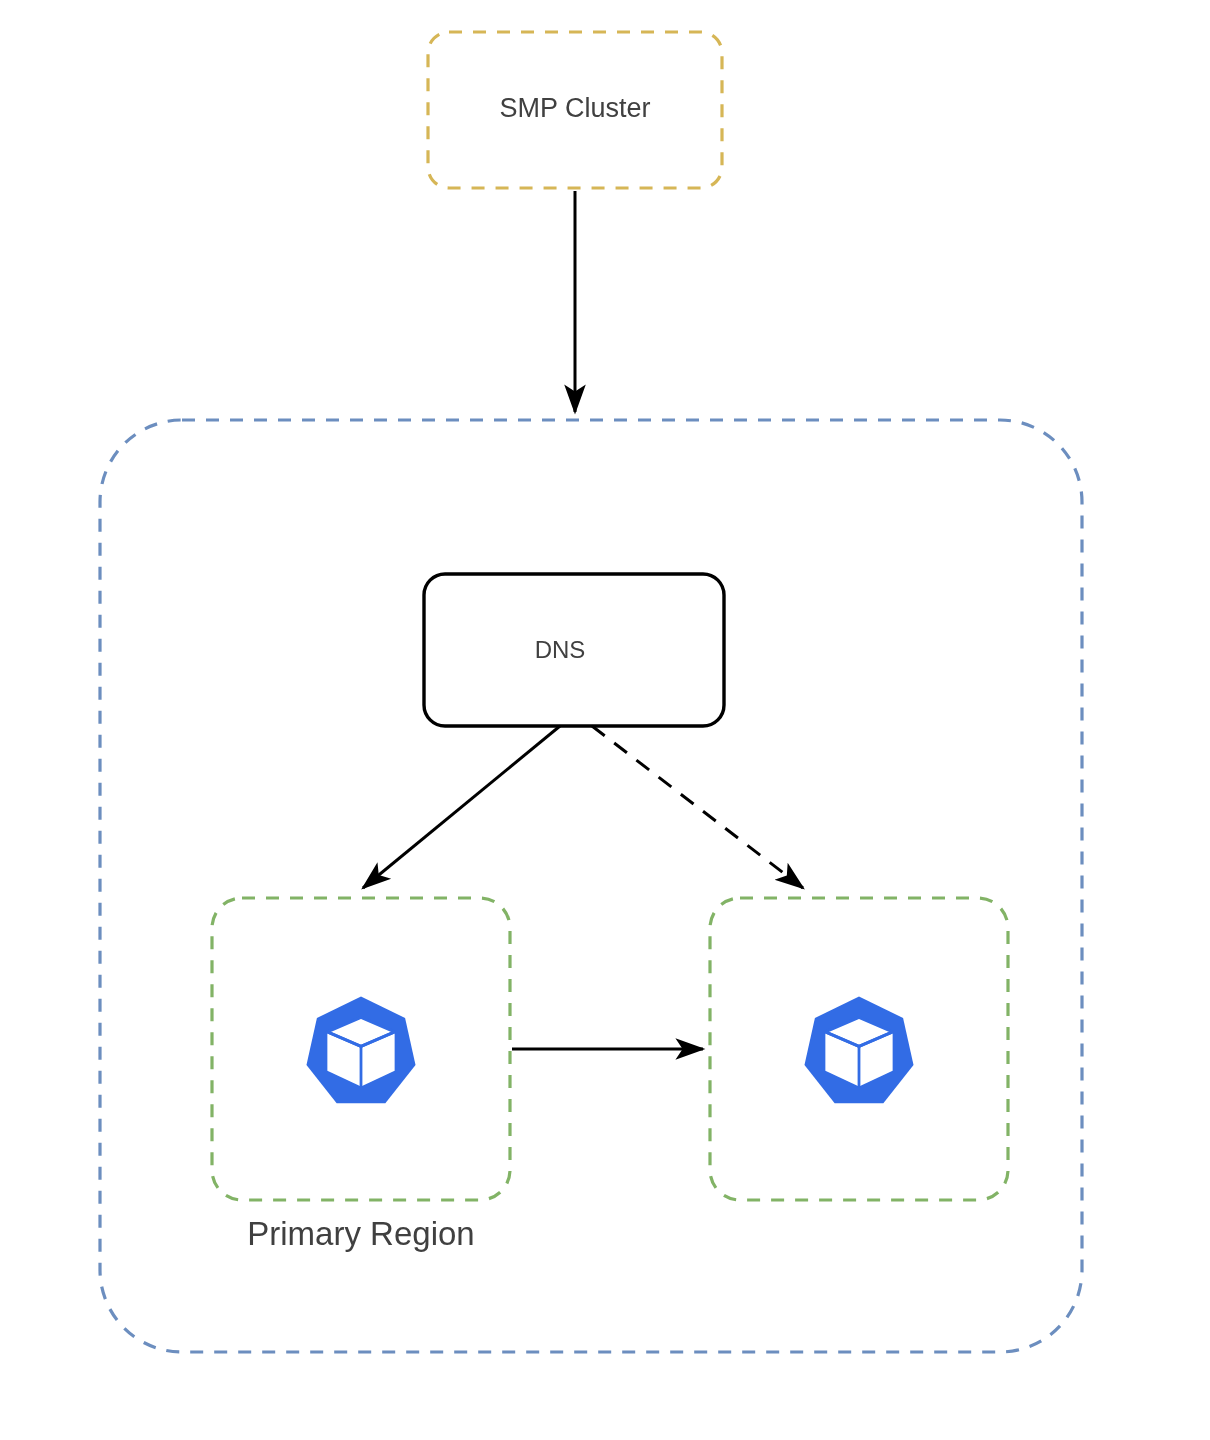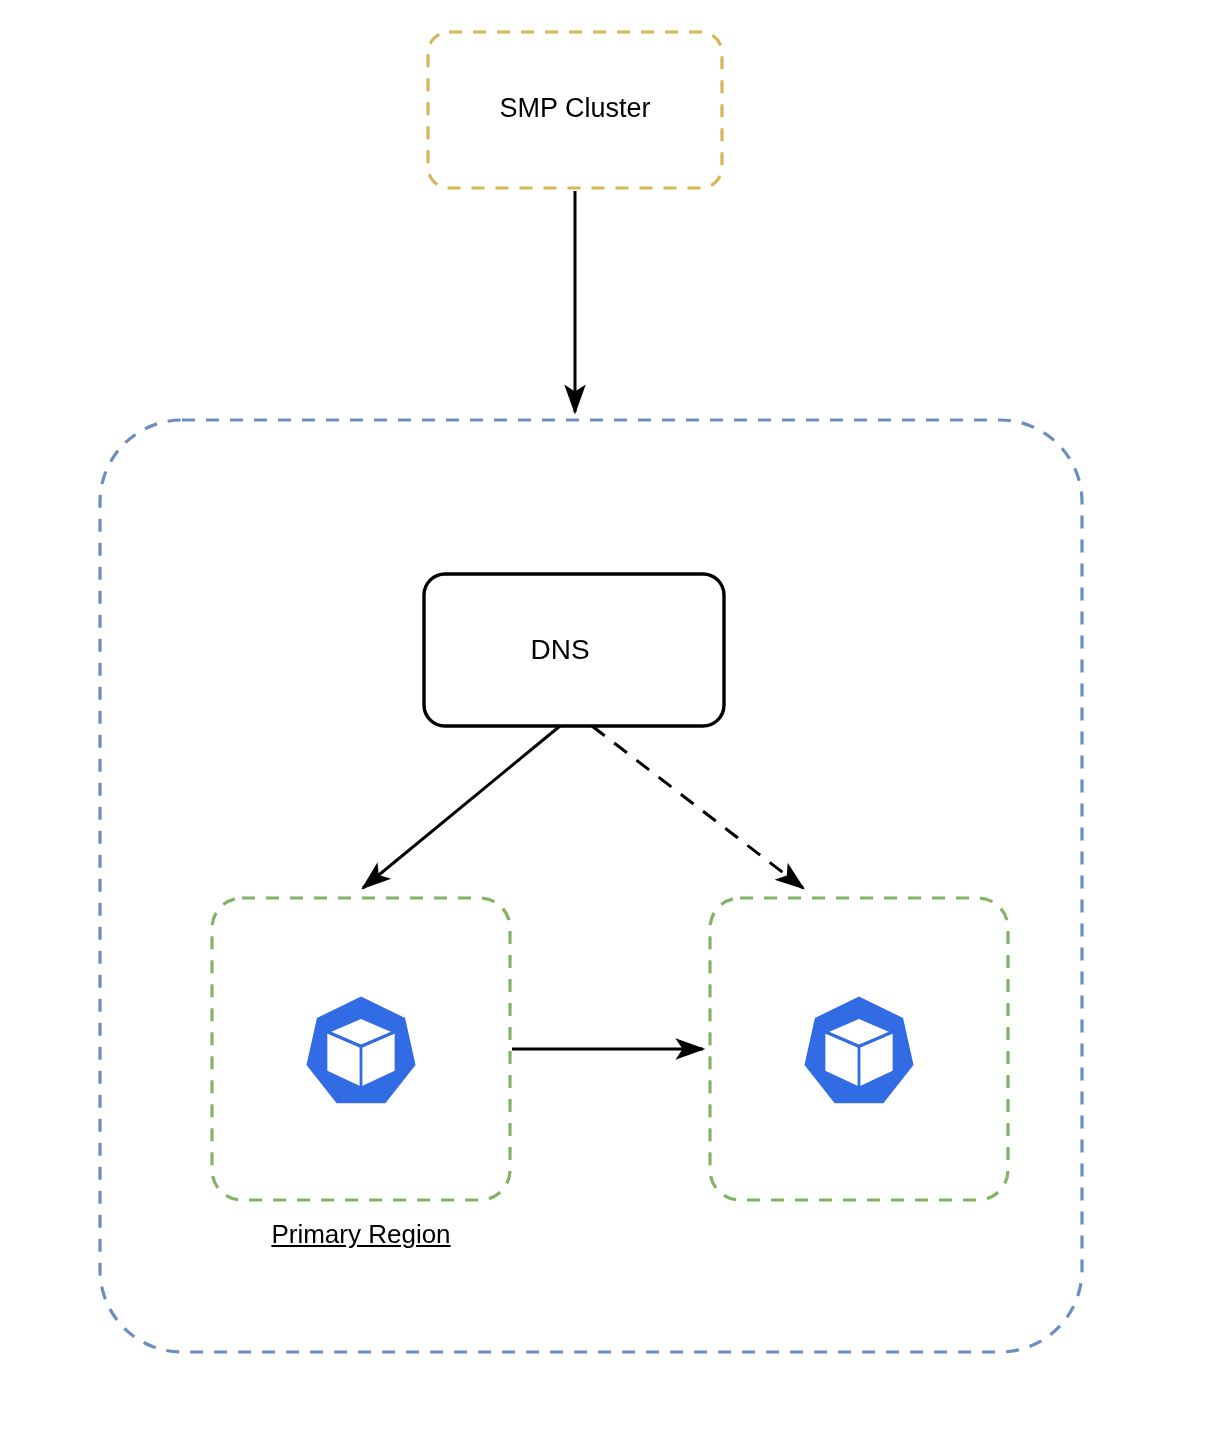--- a/index.html
+++ b/index.html
@@ -20,48 +20,47 @@
   #diagram-svg {
     position: absolute;
     left: 0;
     top: 0;
     width: 1210px;
     height: 1440px;
   }
   .node-label {
     position: absolute;
     text-align: center;
-    color: #000000;
+    color: #404040;
     font-family: "Liberation Sans", sans-serif;
     white-space: nowrap;
   }
   
   #smp-cluster-label {
     left: 428px;
     top: 92px;
     width: 294px;
     font-size: 27px;
     line-height: 32px;
   }
   
   #dns-label {
     left: 424px;
     top: 634px;
     width: 272px;
-    font-size: 28px;
+    font-size: 24px;
     line-height: 32px;
   }
   
   #primary-region-label {
     left: 212px;
     top: 1218px;
     width: 298px;
-    font-size: 26px;
+    font-size: 33px;
     line-height: 32px;
-    text-decoration: underline;
   }
   #secondary-region-label {
     left: 710px;
     top: 1218px;
     width: 298px;
     font-size: 25px;
     line-height: 32px;
   }
 </style>
 </head>

